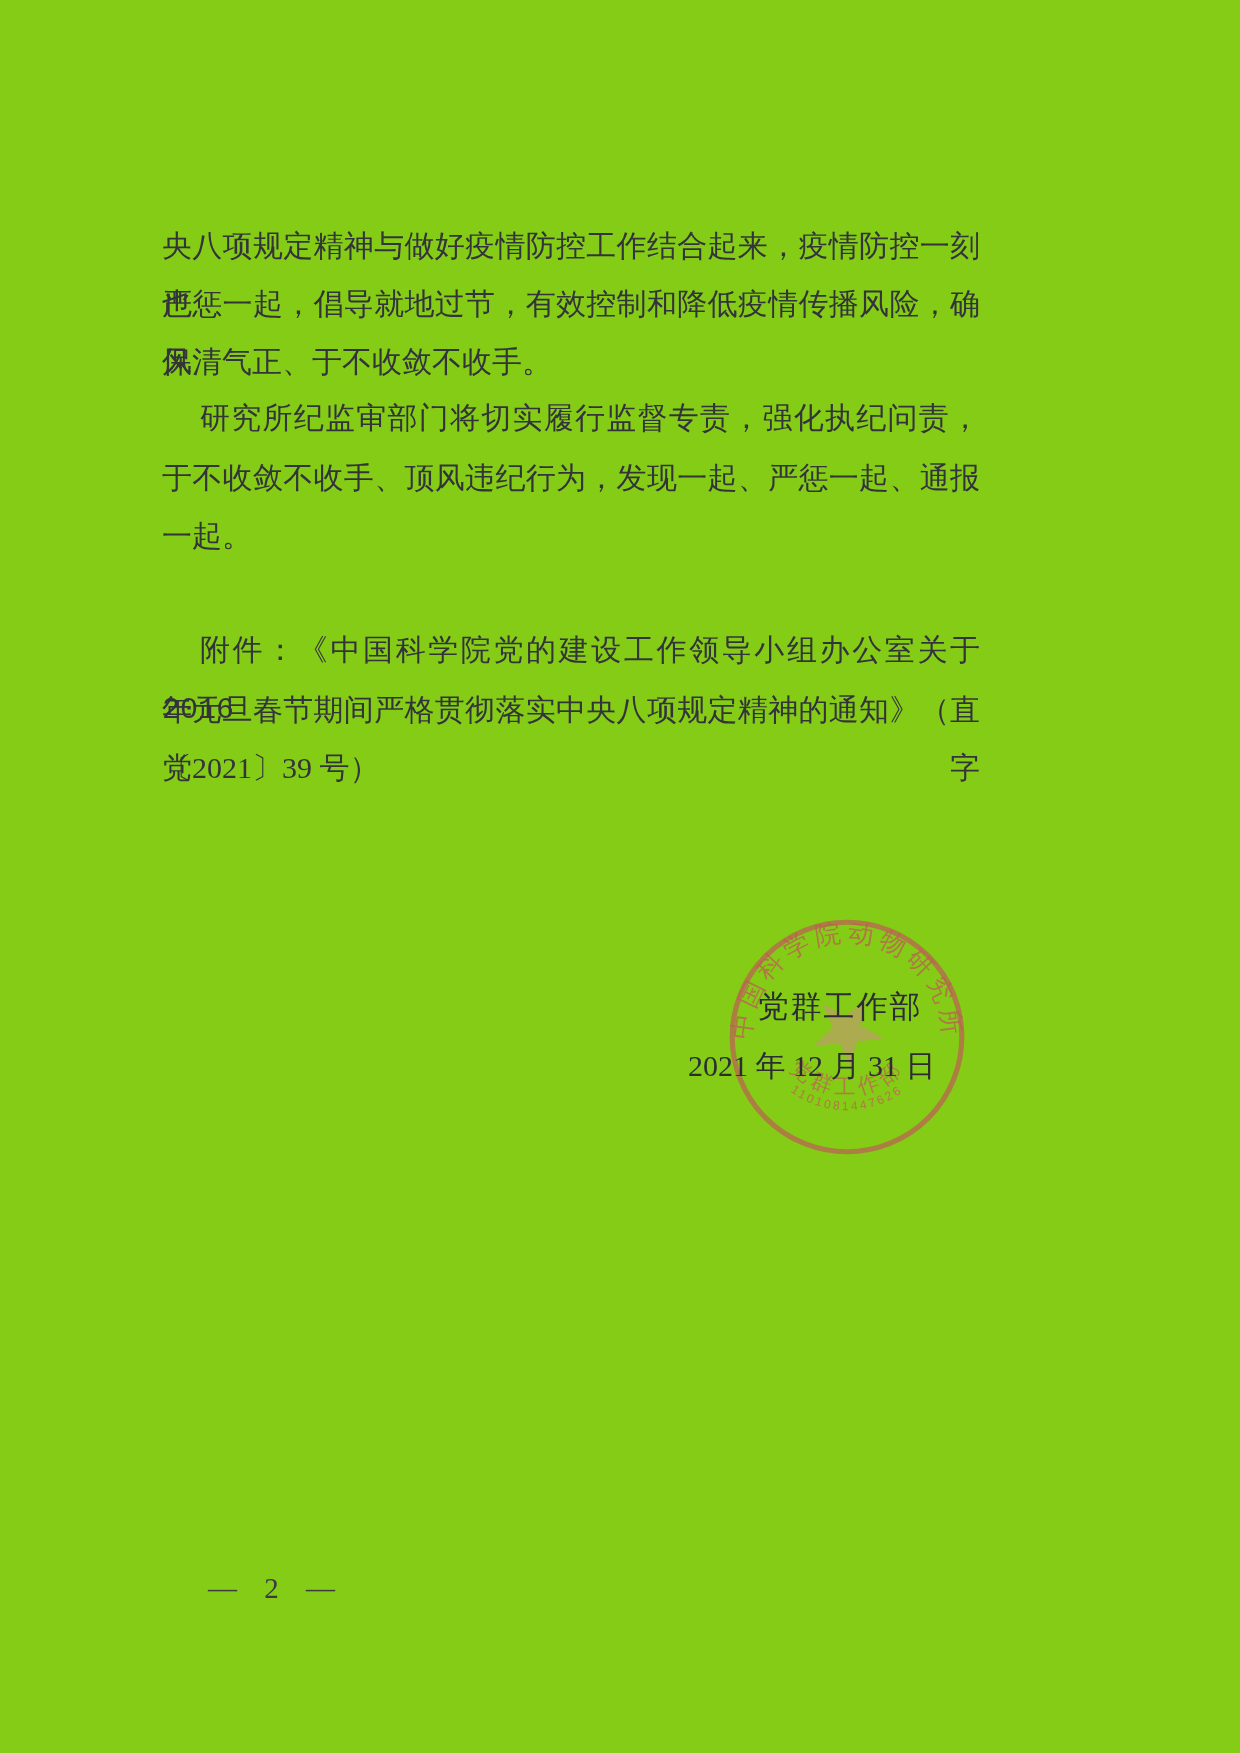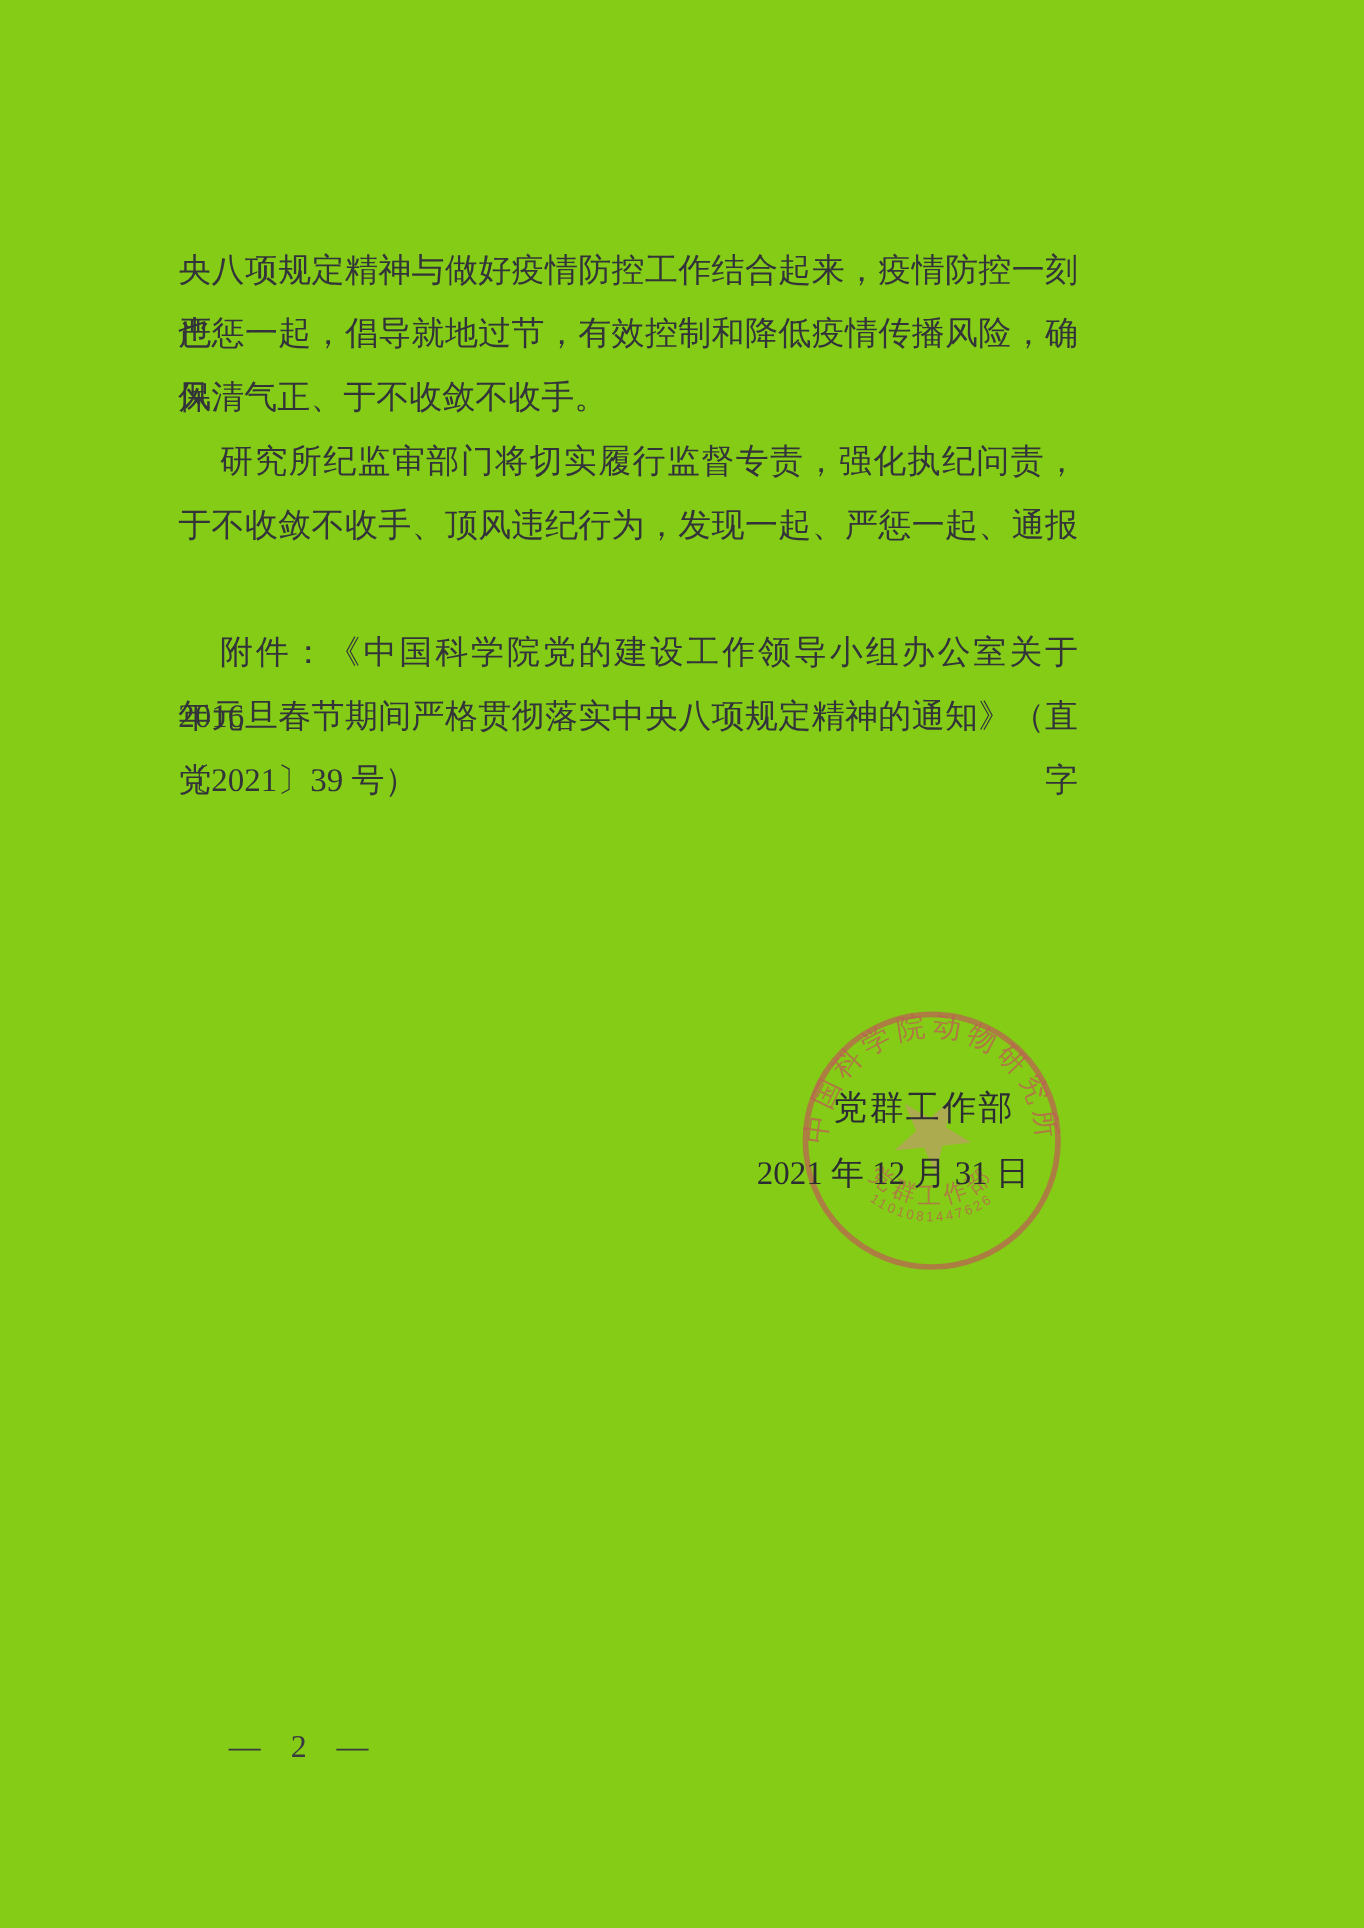--- a/index.html
+++ b/index.html
@@ -19,21 +19,21 @@
   }
   .line{
     height:58px;line-height:58px;
   }
   .just{
     text-align:justify;
     text-align-last:justify;
     text-justify:inter-character;
   }
   .left{text-align:left;}
-  .indent{text-indent:38px;}
+  .indent{text-indent:38px;font-family:Liberation Mono, monospace;}
   .spacer{height:58px;}
   .sig-dept{
     position:absolute;top:986px;left:700px;width:280px;
     text-align:center;font-size:31px;letter-spacing:2px;
     color:#2c2d33;z-index:3;
   }
   .sig-date{
     position:absolute;top:1046px;left:688px;width:300px;
     text-align:left;font-size:30px;
     color:#2c2d33;z-index:3;
@@ -53,20 +53,21 @@
 
 <div class="page">
 
   <div class="body-text">
     <div class="line just">央八项规定精神与做好疫情防控工作结合起来，疫情防控一刻也</div>
     <div class="line just">严惩一起，倡导就地过节，有效控制和降低疫情传播风险，确保</div>
     <div class="line left">风清气正、于不收敛不收手。</div>
 
     <div class="line just indent">研究所纪监审部门将切实履行监督专责，强化执纪问责，</div>
     <div class="line just">于不收敛不收手、顶风违纪行为，发现一起、严惩一起、通报</div>
+    <div class="line left">一起。</div>
 
     <div class="spacer"></div>
 
     <div class="line just indent">附件：《中国科学院党的建设工作领导小组办公室关于 2016</div>
     <div class="line just">年元旦春节期间严格贯彻落实中央八项规定精神的通知》（直党字</div>
     <div class="line left">〔2021〕39 号）</div>
   </div>
 
   <svg class="seal" viewBox="0 0 240 240" aria-hidden="true">
     <g>

